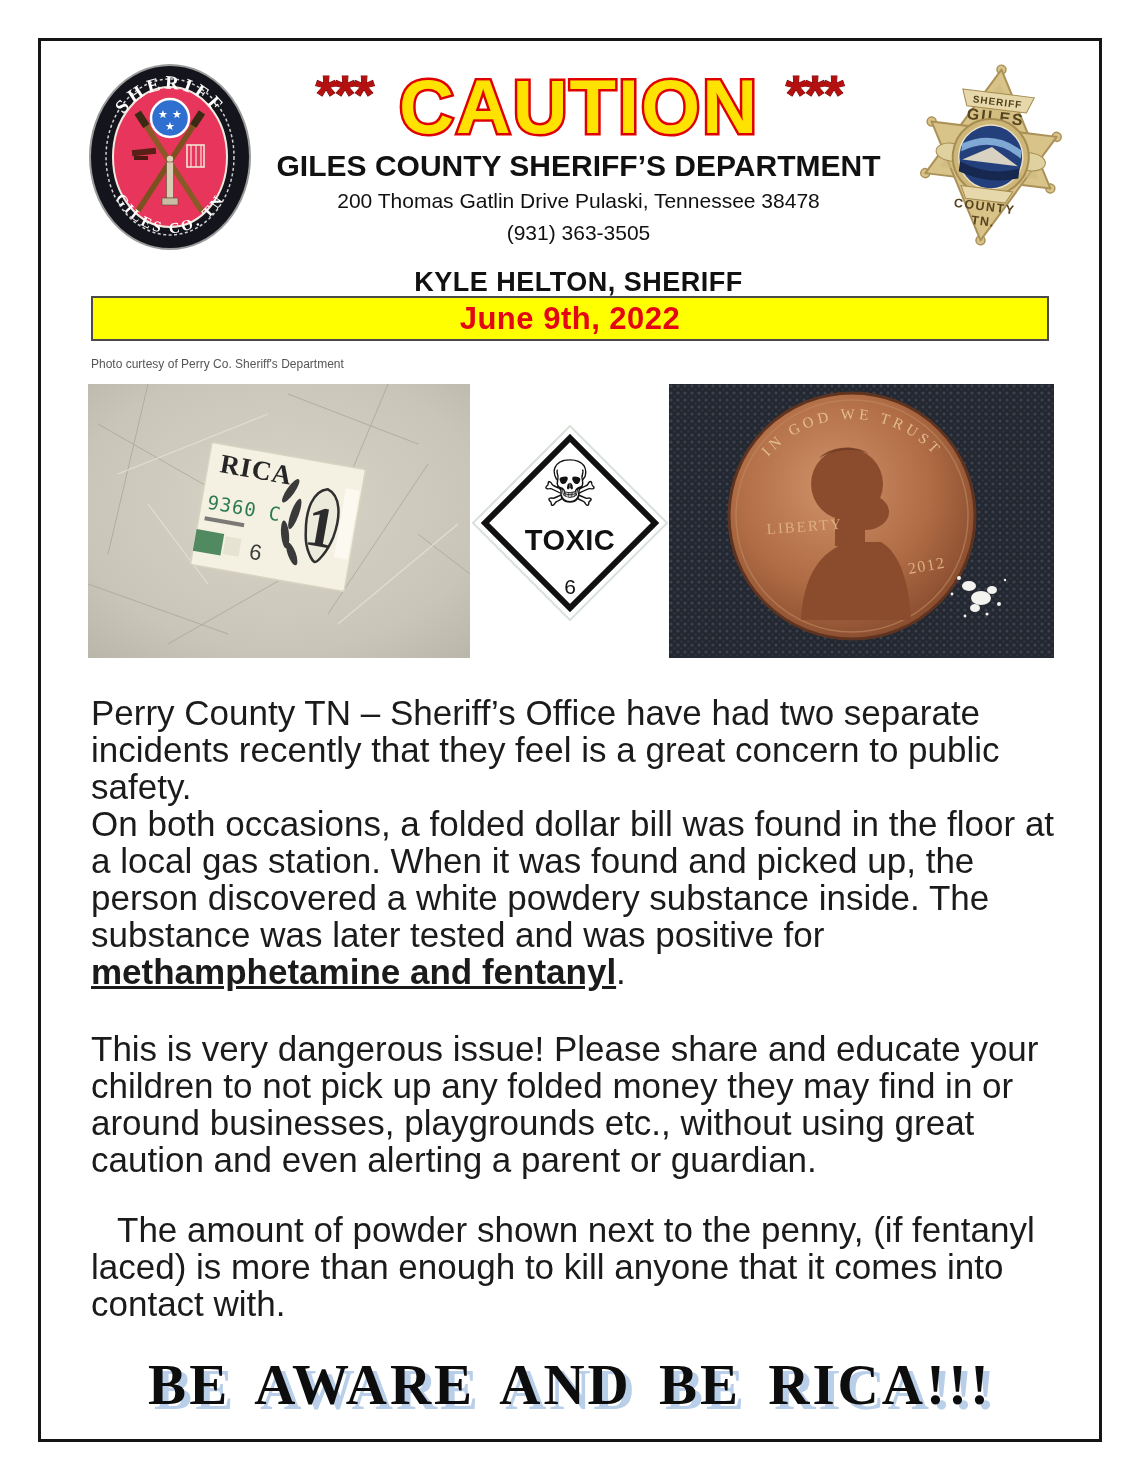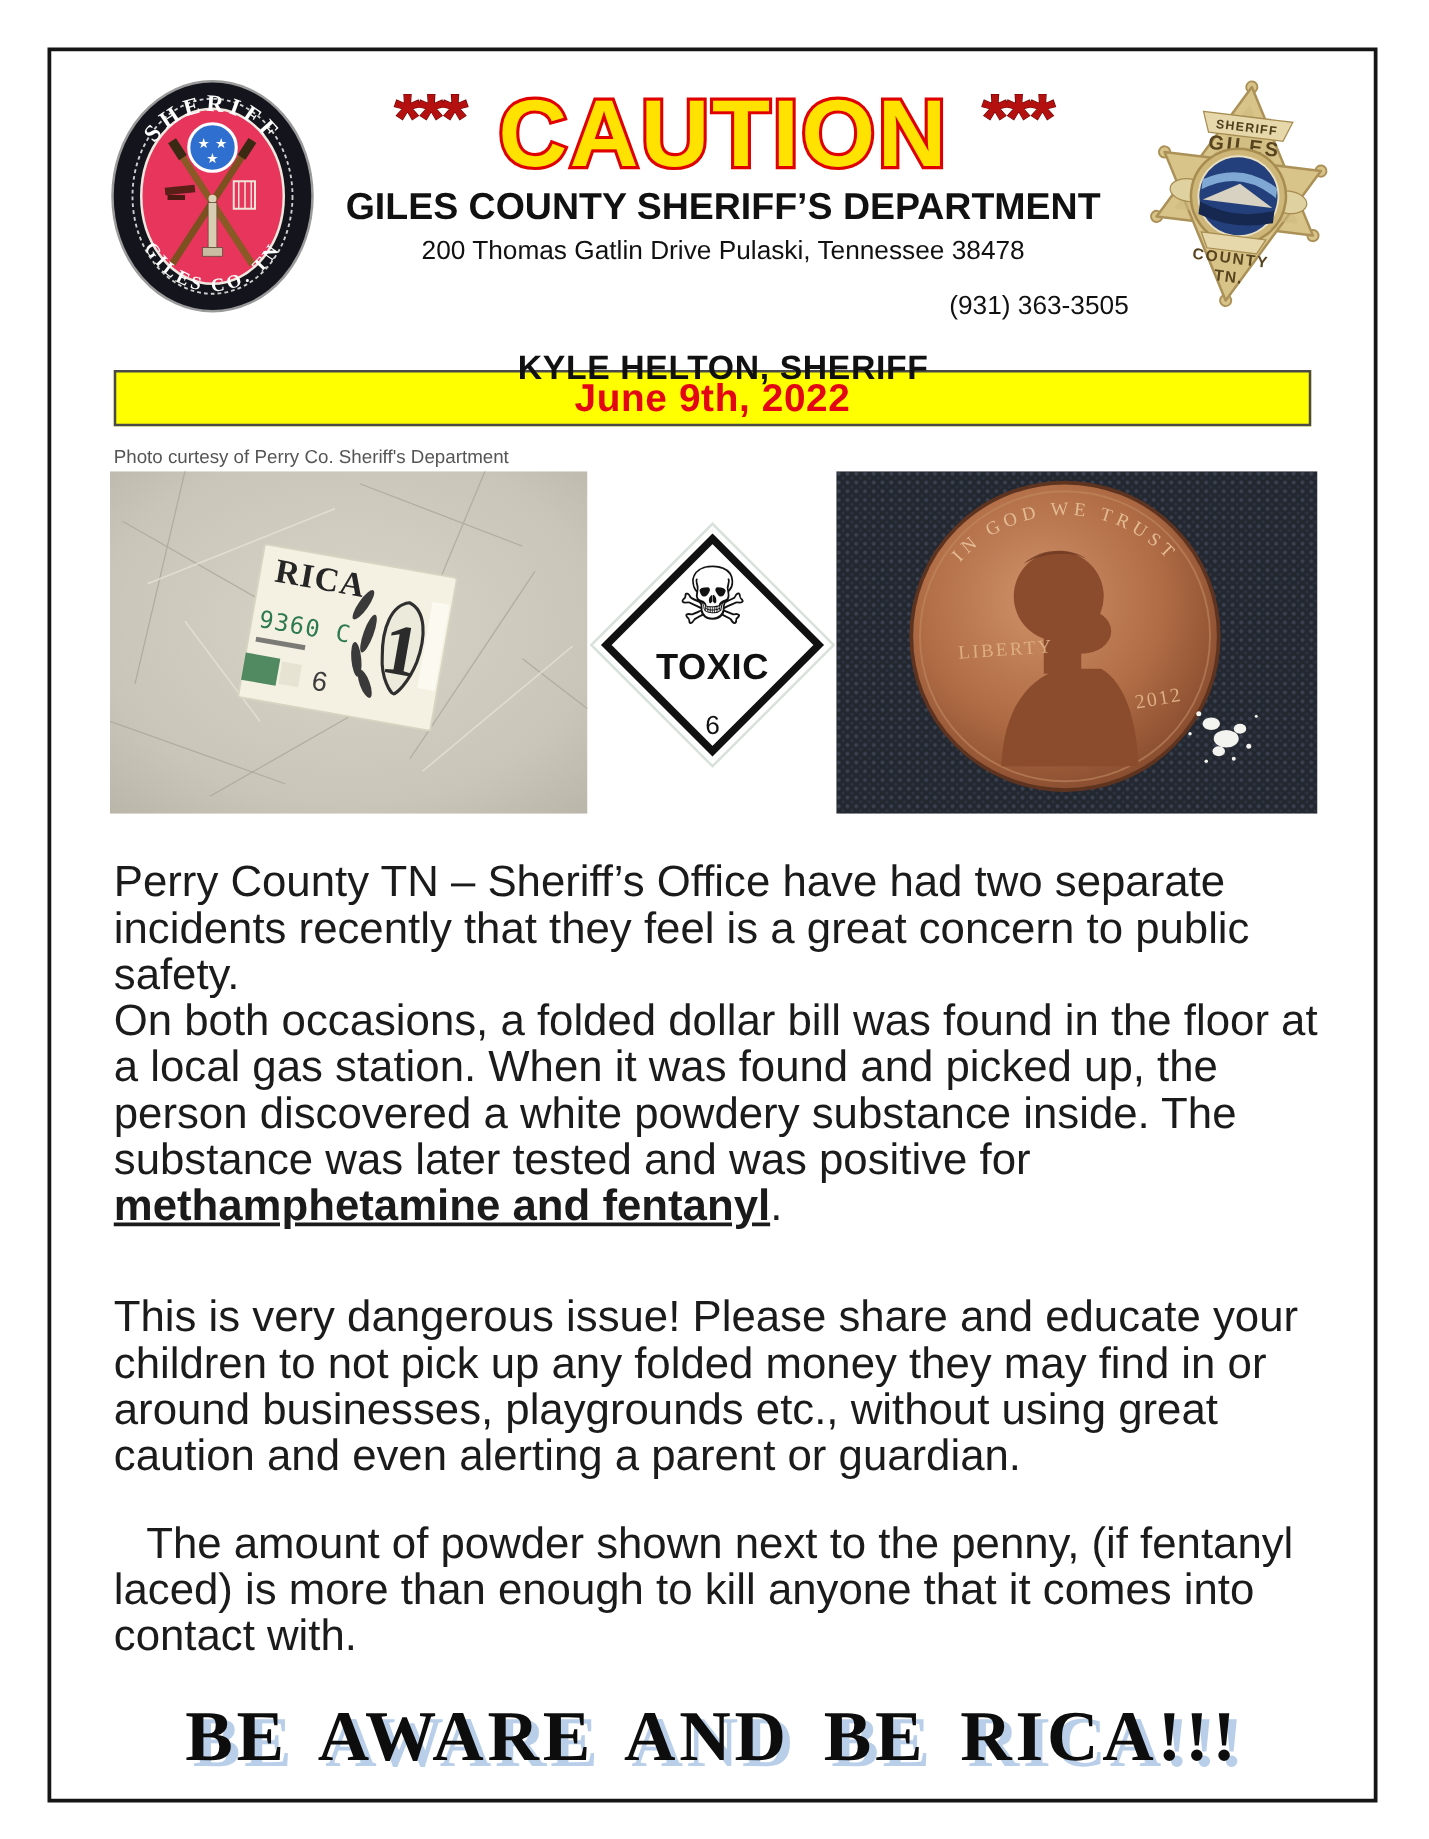--- a/index.html
+++ b/index.html
@@ -8,38 +8,38 @@
          border:3px solid #151515;background:#ffffff;box-sizing:border-box;overflow:hidden;}
 
   
   .header-row{display:flex;align-items:flex-start;margin:18px 20px 0 45px;height:232px;}
   .badge-patch{flex:0 0 auto;margin-top:2px;}
   .badge-star{flex:0 0 auto;margin-top:0px;}
   .header-center{flex:1 1 auto;text-align:center;min-width:0;}
   .caution-svg{display:block;margin:0 auto;}
   .dept-line{font-size:30px;font-weight:bold;color:#111;letter-spacing:0px;margin-top:2px;}
   .addr-line{font-size:21px;color:#111;margin-top:6px;}
-  .phone-line{font-size:21px;color:#111;margin-top:20px;text-align:right;}
+  .phone-line{font-size:21px;color:#111;margin-top:8px;}
   .sheriff-line{font-size:27px;font-weight:bold;color:#111;margin-top:22px;letter-spacing:0.5px;}
 
   
   .date-banner{margin:5px 50px 0 50px;height:45px;background:#ffff00;border:2px solid #4a4a4a;
                box-sizing:border-box;display:flex;align-items:center;justify-content:center;}
   .date-banner span{font-size:31px;font-weight:bold;color:#e30613;letter-spacing:0.5px;}
 
-  .photo-caption{margin:16px 0 3px 50px;font-size:15px;color:#555;}
+  .photo-caption{margin:16px 0 13px 50px;font-size:12px;color:#555;}
 
   
   .images-row{margin:0 45px 0 47px;display:flex;justify-content:space-between;align-items:flex-start;}
   .images-row svg{display:block;}
 
   
   .para{margin-left:50px;width:965px;font-size:35px;line-height:37px;color:#1b1b1b;}
   .p1{margin-top:36px;}
-  .p2{margin-top:52px;}
+  .p2{margin-top:40px;}
   .p3{margin-top:33px;text-indent:26px;}
   .emph{font-weight:bold;text-decoration:underline;}
 
   .awareness{margin-top:30px;text-align:center;font-family:"Liberation Serif",serif;
              font-weight:bold;font-size:57px;letter-spacing:3px;word-spacing:10px;color:#0d0d0d;
              text-shadow:6px 5px 0 #b9cfe9;}
   .credit{margin-top:32px;margin-right:28px;text-align:right;font-size:8px;color:#444;margin-left:36px;}
 </style>
 </head>
 <body>

